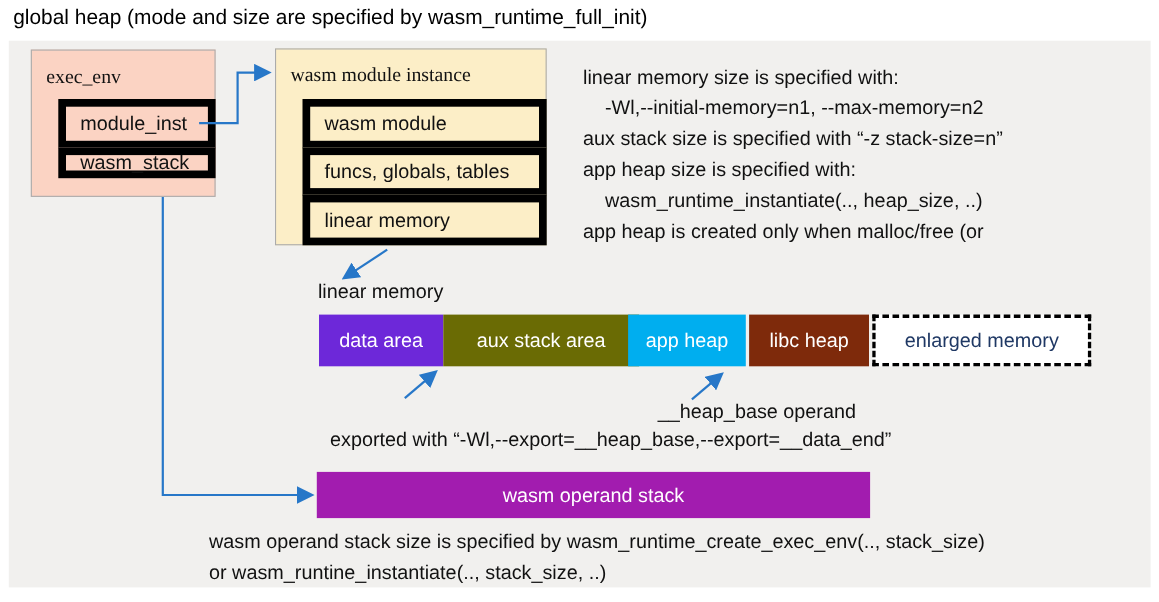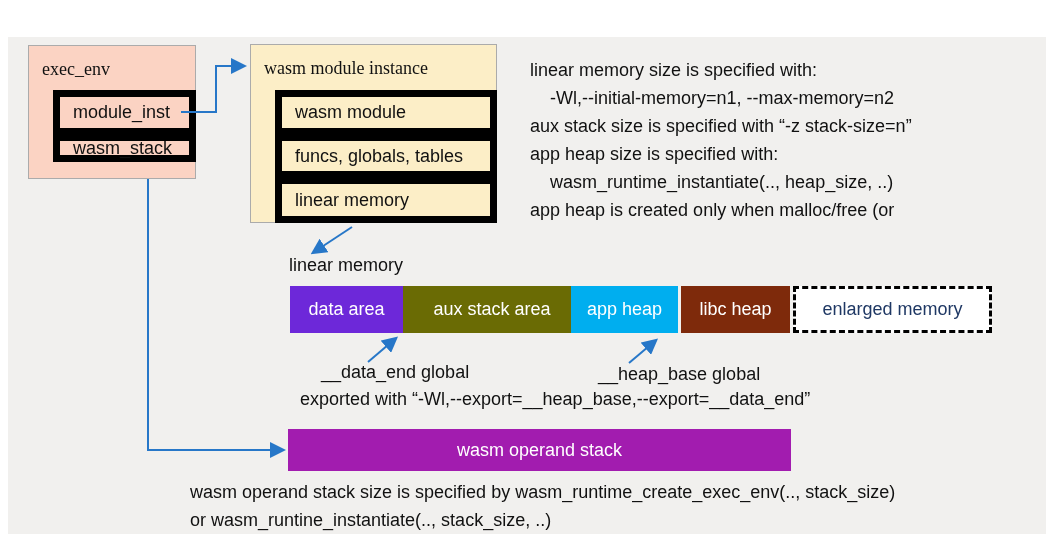--- a/index.html
+++ b/index.html
@@ -25,20 +25,21 @@
          display:flex;align-items:center;justify-content:center;
          color:#fff;font-size:18px;}
   .bottom-notes{position:absolute;left:190px;top:478px;font-size:18px;line-height:28px;}
   .overlay{position:absolute;left:0;top:0;width:1054px;height:547px;pointer-events:none;}
 </style>
 </head>
 <body>
 
 <div class="canvas">
 
+  <div class="title">global heap (mode and size are specified by wasm_runtime_full_init)</div>
 
   <div class="panel" style="background-color: rgb(241, 240, 238);"></div>
 
   <div class="box" style="left: 28px; top: 45px; width: 168px; height: 134px; background-color: rgb(251, 211, 195);">
     <div class="box-header" style="height:46px;">exec_env</div>
   </div>
   <div class="cell" style="left: 53px; top: 90px; width: 143px; height: 45px; background-color: rgb(251, 211, 195);">module_inst</div>
   <div class="cell" style="left: 53px; top: 134px; width: 143px; height: 28px; background-color: rgb(251, 211, 195);">wasm_stack</div>
 
   <div class="box" style="left: 250px; top: 44px; width: 247px; height: 179px; background-color: rgb(252, 238, 199);">
@@ -58,22 +59,21 @@
   </div>
 
   <div class="lm-label">linear memory</div>
 
   <div class="seg" style="left: 290px; width: 113px; background-color: #6d28d9;">data area</div>
   <div class="seg" style="left: 403px; width: 178px; background-color: rgb(106, 107, 4);">aux stack area</div>
   <div class="seg" style="left: 571px; width: 107px; background-color: rgb(0, 174, 239);">app heap</div>
   <div class="seg" style="left: 681px; width: 109px; background-color: rgb(126, 42, 11);">libc heap</div>
   <div class="seg seg-dashed" style="left: 793px; width: 199px; color: rgb(31, 56, 100);">enlarged memory</div>
 
-  <div class="anno" style="left:321px;top:362px;">__data_end global</div>
-  <div class="anno" style="left:598px;top:364px;">__heap_base global</div>
+  <div class="anno" style="left:598px;top:364px;">__heap_base operand</div>
   <div class="anno" style="left:300px;top:389px;">exported with “-Wl,--export=__heap_base,--export=__data_end”</div>
 
   <div class="opbar" style="background-color: #a21caf;">wasm operand stack</div>
 
   <div class="bottom-notes">
     <div class="line">wasm operand stack size is specified by wasm_runtime_create_exec_env(.., stack_size)</div>
     <div class="line">or wasm_runtine_instantiate(.., stack_size, ..)</div>
   </div>
 
   <svg class="overlay" viewBox="0 0 1054 547" xmlns="http://www.w3.org/2000/svg">

